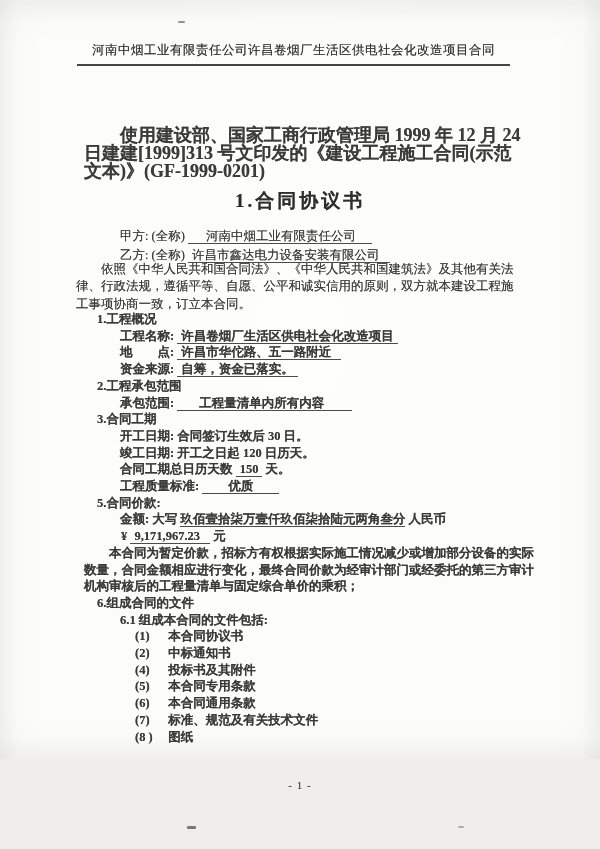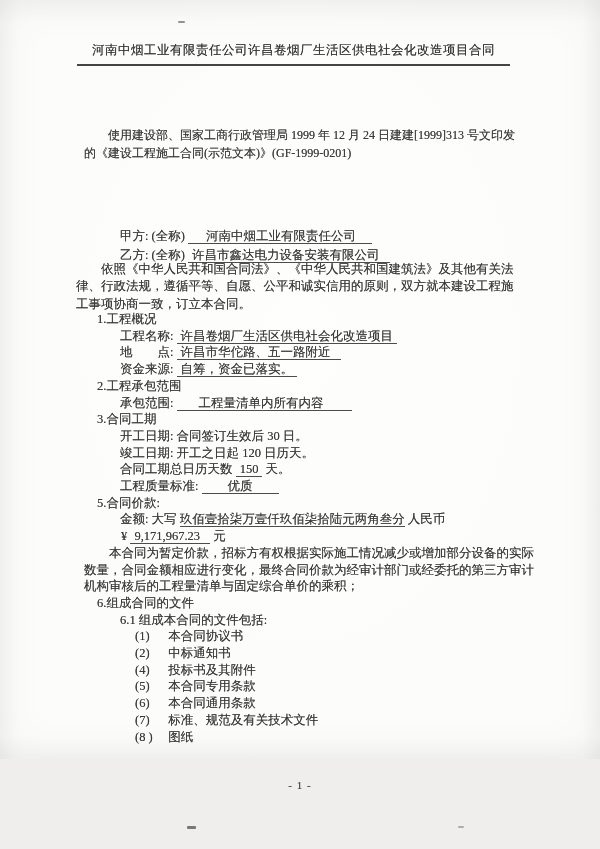--- a/index.html
+++ b/index.html
@@ -26,22 +26,23 @@
   .doc-header{
     position:absolute; top:42px; left:77px; width:433px;
     text-align:center; font-size:12.5px; letter-spacing:.5px;
     padding-bottom:5px; border-bottom:2px solid #454545;
     color:#343434;
   }
 
   
   .intro{
     position:absolute; top:126px; left:84px; width:438px;
-    font-size:12px; line-height:18px; text-indent:2em;
+    font-size:18px; line-height:18px; text-indent:2em;
     color:#3b3b3b;
+    font-weight:bold;
   }
 
   
   .doc-title{
     position:absolute; top:188px; left:0; width:600px;
     text-align:center; font-size:19px; font-weight:600;
     letter-spacing:3px; color:#2e2e2e;
   }
 
   
@@ -53,21 +54,21 @@
 
   
   .preamble{
     position:absolute; top:261px; left:76px; width:438px;
     font-size:12.5px; line-height:17.3px; text-indent:2em;
   }
 
   
   .body-block{
     position:absolute; top:311px; left:97px; width:438px;
-    font-size:12.5px; line-height:16.7px;
+    font-size:12.5px; line-height:16.7px;font-weight:bold;
   }
   .line{ white-space:nowrap; }
   .ind1{ margin-left:23px; }   
   .ind2{ margin-left:24px; }   
   .ind3{ margin-left:38px; }   
   .para{
     margin-left:-13px; width:450px;
     text-indent:2em; white-space:normal;
   }
   .num{ display:inline-block; width:30px; }
@@ -94,20 +95,21 @@
 </style>
 </head>
 <body>
 
 <div class="page">
 
   <div class="doc-header txt">河南中烟工业有限责任公司许昌卷烟厂生活区供电社会化改造项目合同</div>
 
   <div class="intro txt">使用建设部、国家工商行政管理局 1999 年 12 月 24 日建建[1999]313 号文印发的《建设工程施工合同(示范文本)》(GF-1999-0201)</div>
 
+  <div class="doc-title txt">1.合同协议书</div>
 
   <div class="parties txt">
     <div class="party-line">
       <span>甲方: (全称)</span>
       <span class="u pad-a">河南中烟工业有限责任公司</span>
     </div>
     <div class="party-line">
       <span>乙方: (全称)</span>
       <span class="u pad-b">许昌市鑫达电力设备安装有限公司</span>
     </div>

